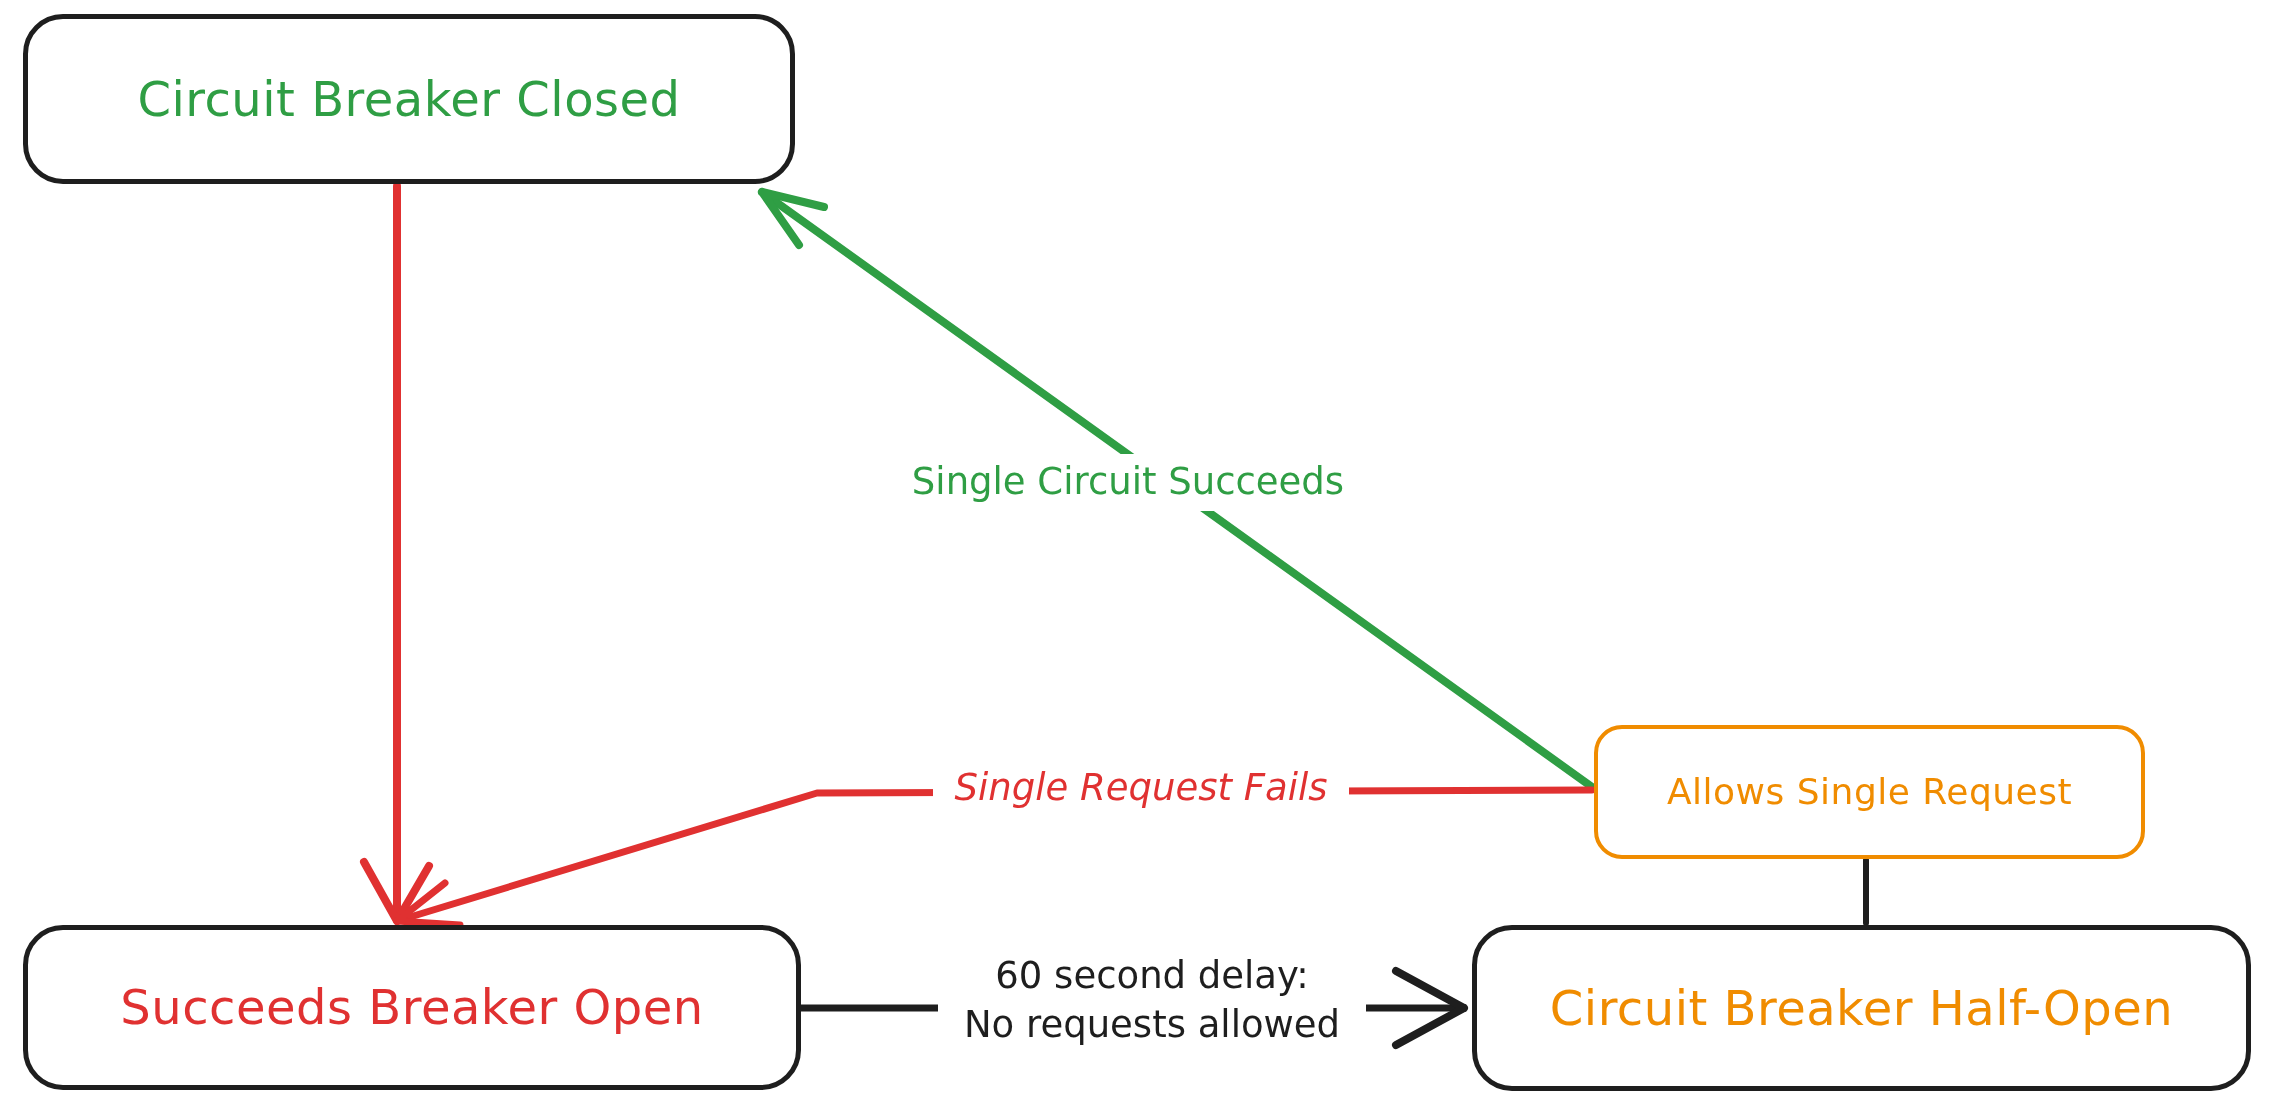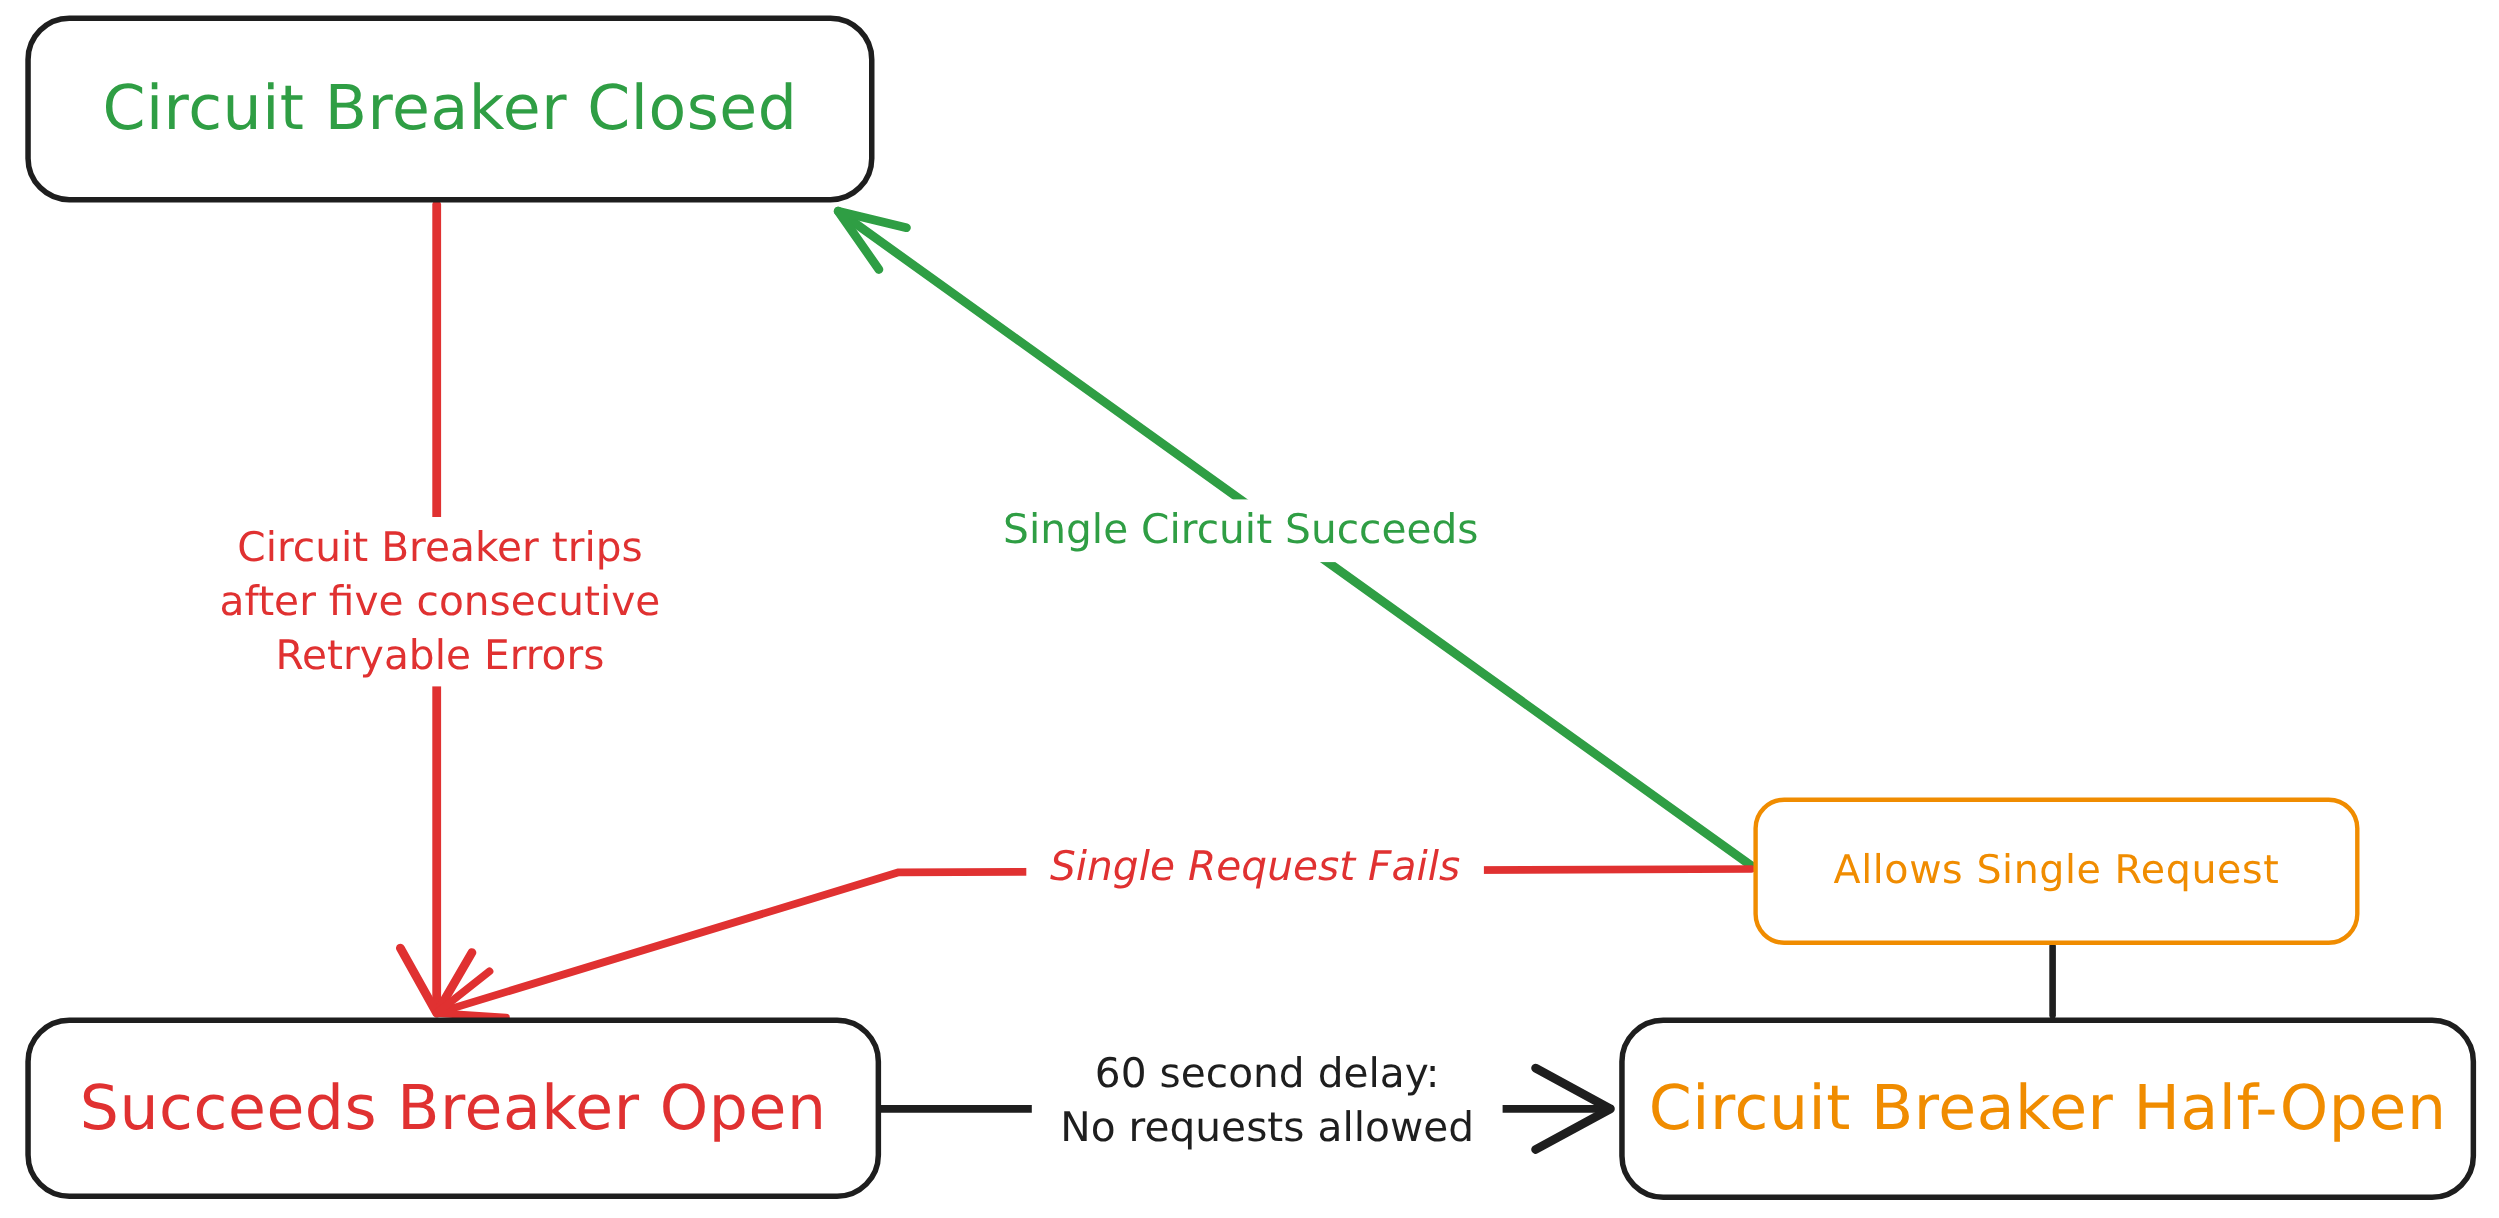--- a/index.html
+++ b/index.html
@@ -39,21 +39,21 @@
     z-index: 2;
     background: var(--bg);
     border: 5px solid var(--ink);
     border-radius: 40px;
     display: flex;
     align-items: center;
     justify-content: center;
     text-align: center;
   }
   .node .node-label {
-    font-size: 56px;
+    font-size: 48px;
     letter-spacing: 0.5px;
     line-height: 1.1;
     white-space: nowrap;
   }
   .node-closed    { left: 23px;  top: 14px;  width: 772px; height: 170px; }
   .node-closed .node-label { color: var(--green); }
   .node-open      { left: 23px;  top: 925px; width: 778px; height: 165px; }
   .node-open .node-label { color: var(--red); }
   .node-half-open { left: 1472px; top: 925px; width: 779px; height: 166px; }
   .node-half-open .node-label { color: var(--orange); }
@@ -120,23 +120,20 @@
   </div>
 
   <div class="node node-allows">
     <span class="node-label">Allows Single Request</span>
   </div>
 
   <div class="node node-half-open">
     <span class="node-label">Circuit Breaker Half-Open</span>
   </div>
 
-  <div class="edge-label edge-label-trip">Circuit Breaker trips
-after five consecutive
-Retryable Errors</div>
 
   <div class="edge-label edge-label-succeed">Single Circuit Succeeds</div>
 
   <div class="edge-label edge-label-fail">Single Request Fails</div>
 
   <div class="edge-label edge-label-delay">60 second delay:
 No requests allowed</div>
 
 </div>
 

